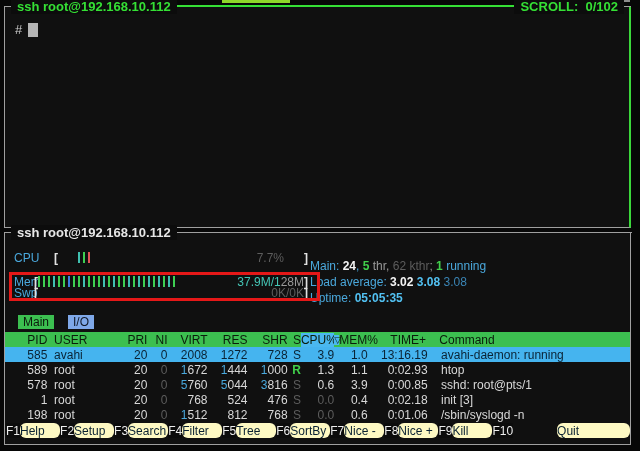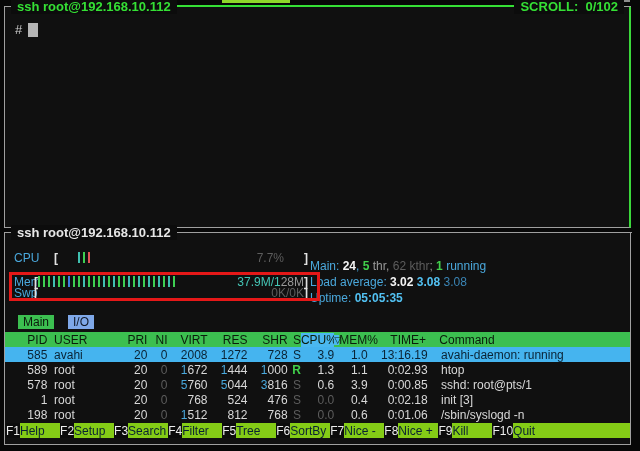--- a/index.html
+++ b/index.html
@@ -57,22 +57,22 @@
   #header-row{top:100px;background:#3cbf50;color:#0b1c0b;font-weight:normal;}
   #header-row .seg{color:#0b1c0b;}
   #header-row .sorted{background:#4ab8f0;}
   #header-row .c-arr{font-size:9px;}
   .p-row.selected{background:#45b4ef;}
   .p-row.selected .seg{color:#0a2233;font-weight:normal;}
   
   #fkeys{position:absolute;left:1px;right:0;top:191px;height:15px;display:flex;align-items:stretch;font-size:12px;}
   .fk{display:flex;flex:none;}
   .fk-key{color:#ededed;background:#0c0c0c;white-space:pre;display:flex;align-items:center;}
-  .fk-label{background:#84cc16;color:#0a2233;white-space:pre;width:6ch;display:flex;align-items:center;}
-  .fk.last{flex:1;} .fk.last .fk-label{width:auto;flex:1;}
+  .fk-label{background:#fef9c3;color:#0a2233;white-space:pre;width:6ch;display:flex;align-items:center;border-radius:6px;}
+  .fk.last{flex:1;gap:44px;} .fk.last .fk-label{width:auto;flex:1;}
   
   #mem-annotation{position:absolute;left:4px;top:40px;width:305px;height:23px;
                   border:3px solid #e51818;z-index:6;}
 </style>
 </head>
 <body>
 
 <div id="screen">
 
   <div class="artifact" style="left:155px;top:0;width:10px;height:2px;background:#6e6e6e;"></div>

